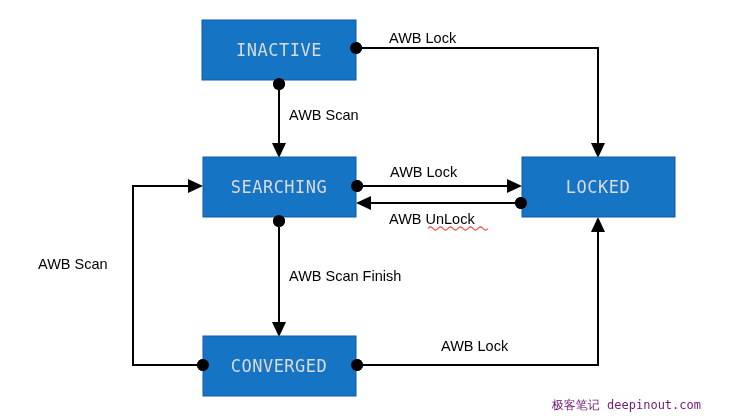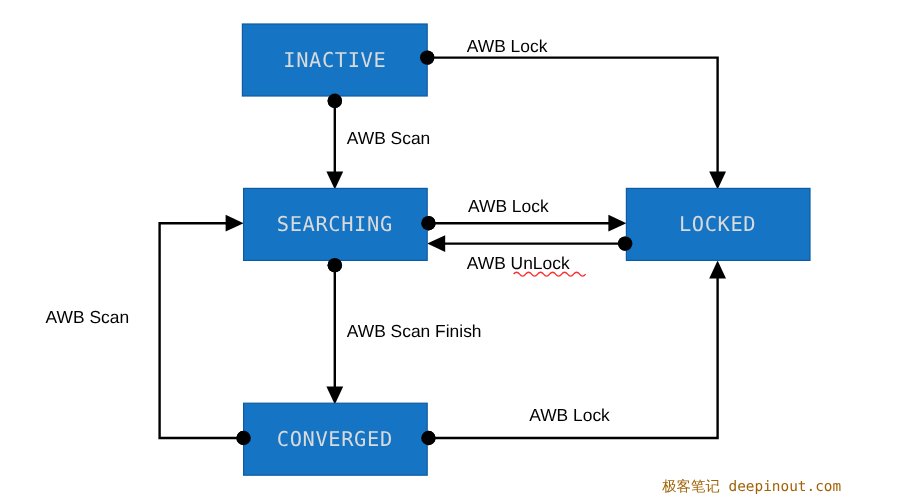--- a/index.html
+++ b/index.html
@@ -54,21 +54,21 @@
     stroke:#ff2e2e;
     stroke-width:1.1;
     fill:none;
   }
   .watermark{
     position:absolute;
     right:8px;
     bottom:5px;
     font-family:"DejaVu Sans Mono","Liberation Mono",monospace;
     font-size:12px;
-    color:#a16207;
+    color:#701a75;
     white-space:nowrap;
     letter-spacing:0px;
   }
 </style>
 </head>
 <body>
 
 <div id="diagram-root">
 
   <svg id="fsm" viewBox="0 0 751 419">

